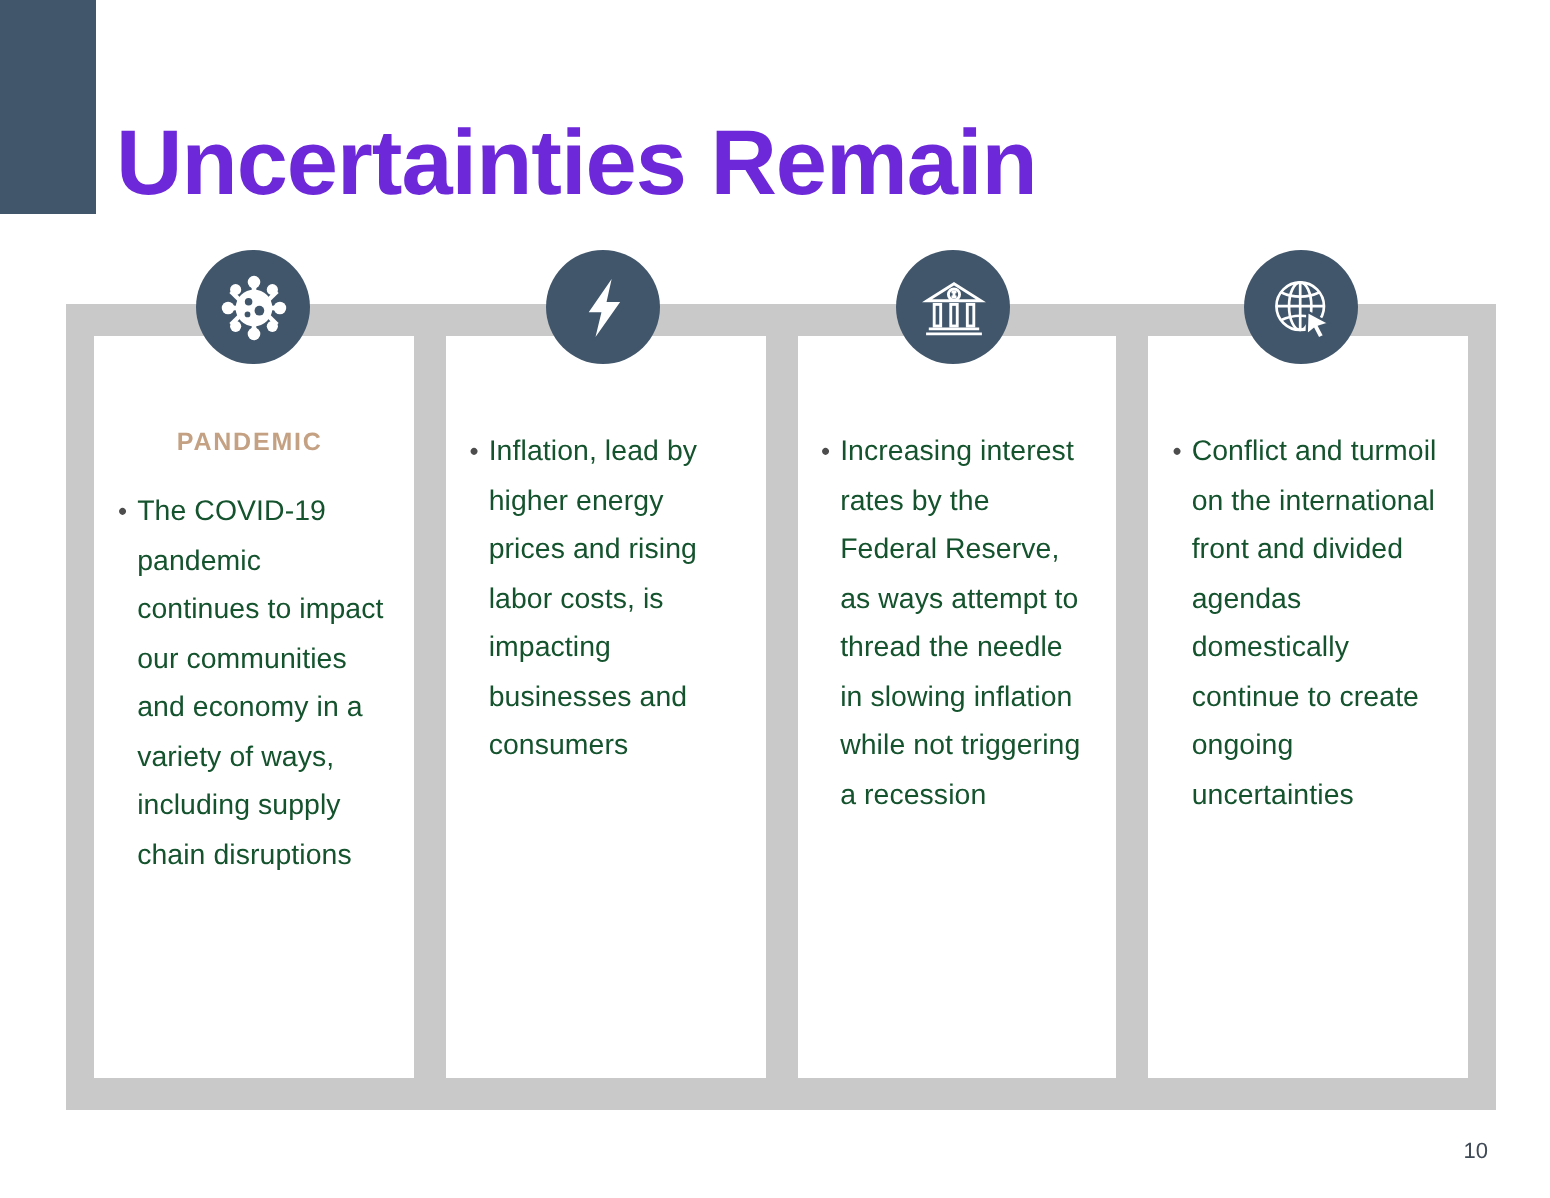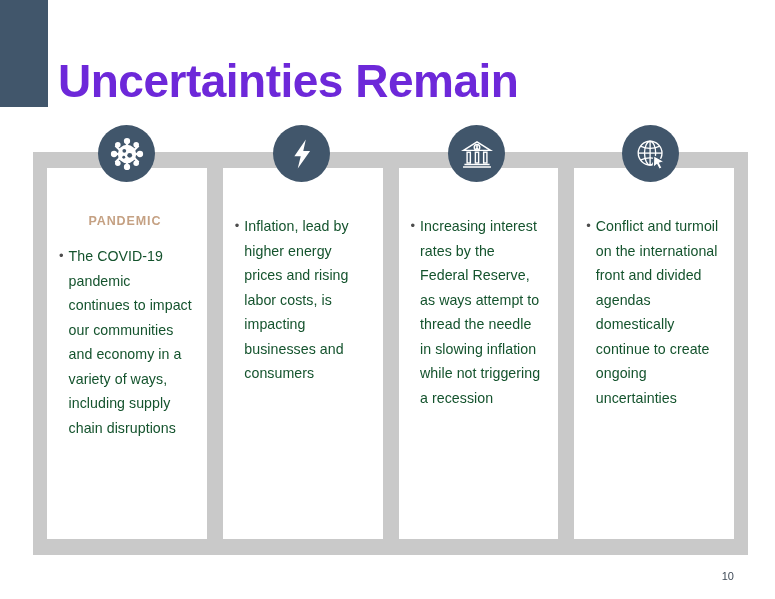--- a/index.html
+++ b/index.html
@@ -114,21 +114,21 @@
   .bullet-text {
     font-size: 14.2px;
     line-height: 24.5px;
     color: #14532d;
     letter-spacing: 0.05px;
   }
 
   
   .page-number {
     position: absolute;
-    right: 41px;
+    right: 31px;
     bottom: 17px;
     font-size: 11px;
     color: #3f4a57;
   }
 </style>
 </head>
 <body>
 
 <div id="slide">
 

